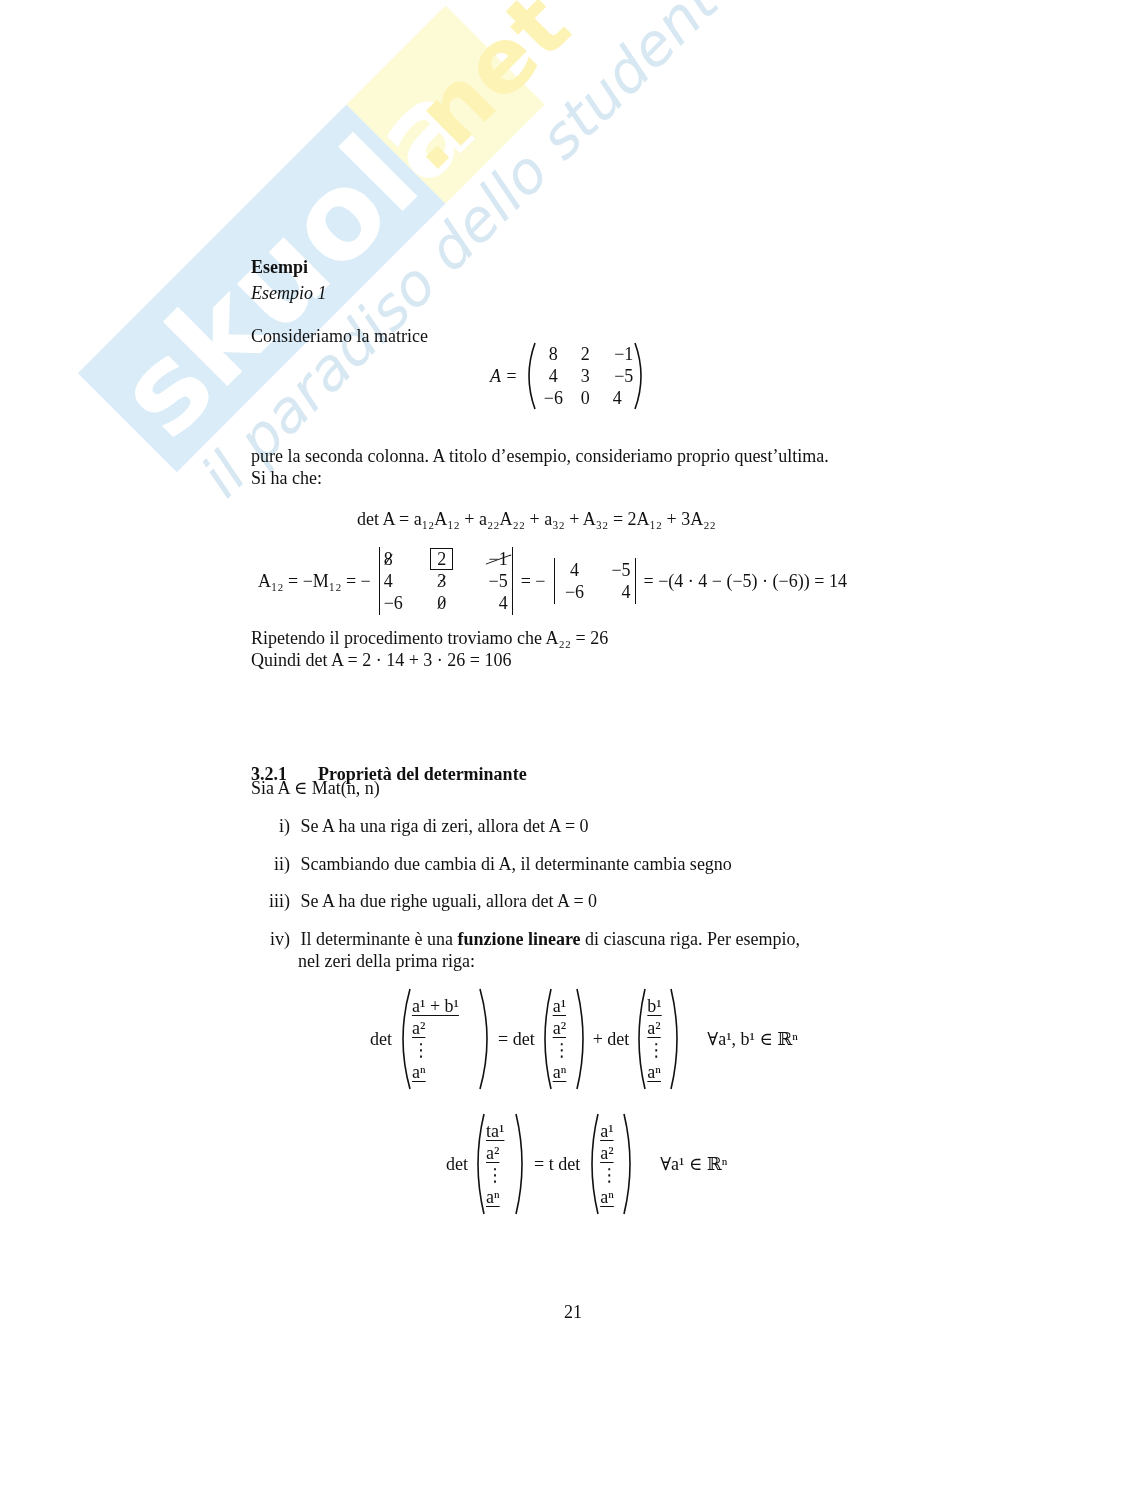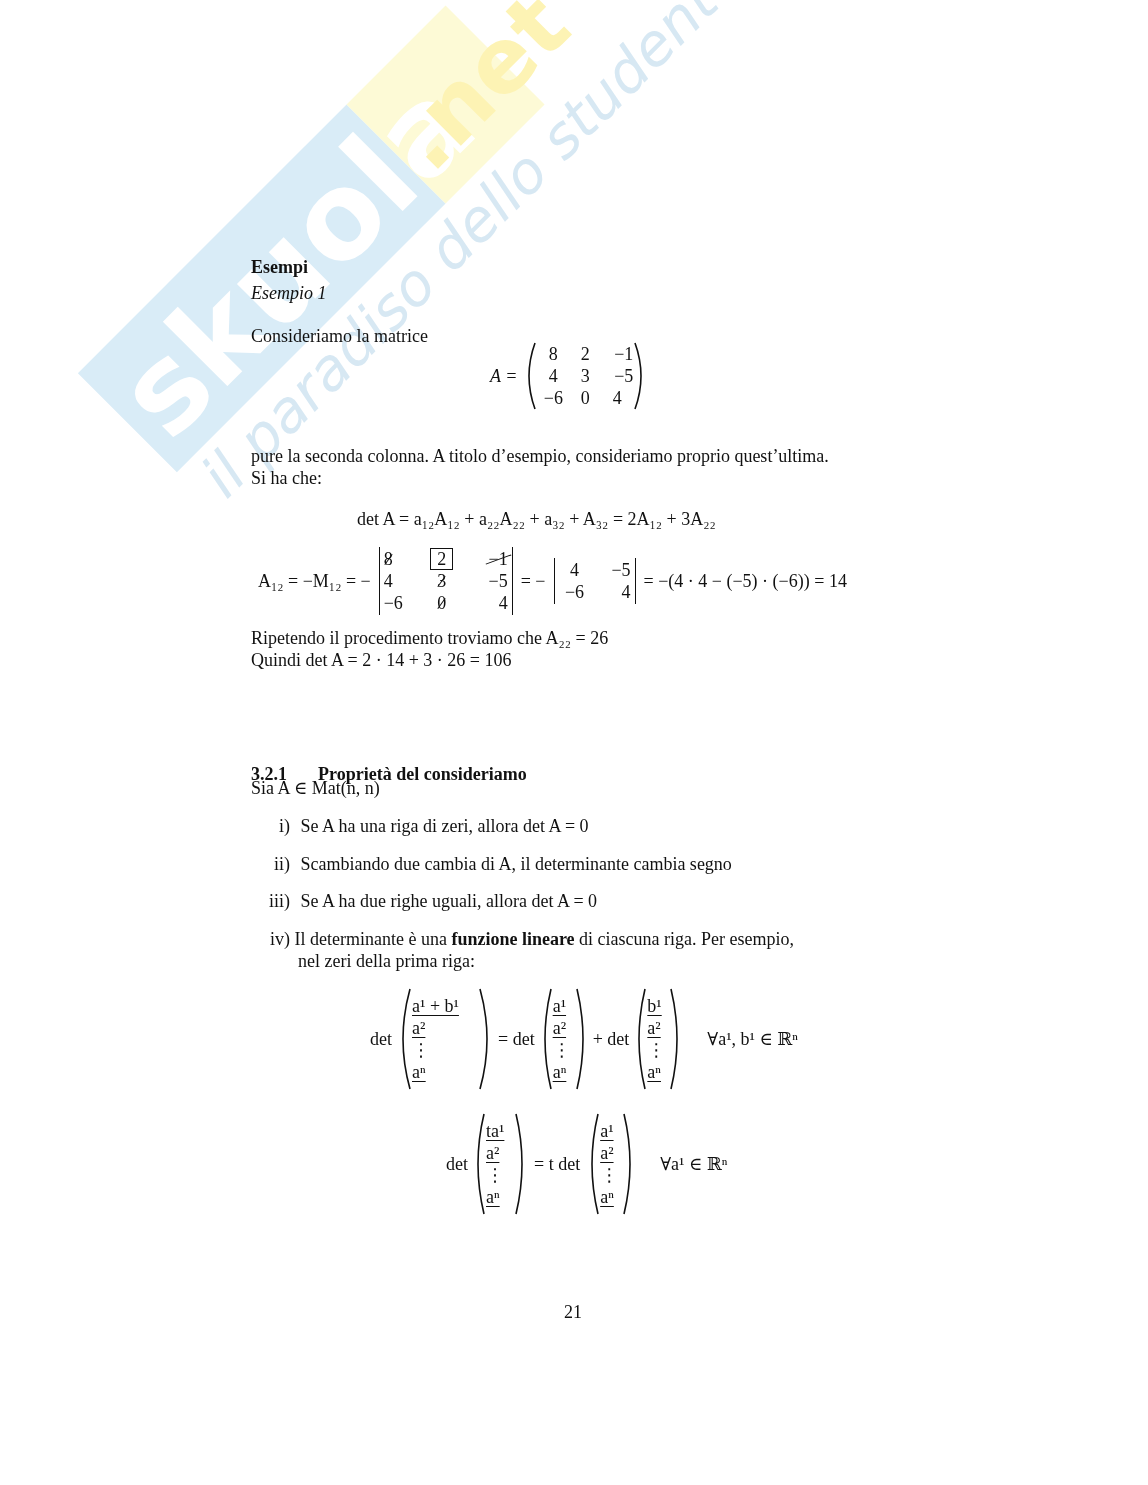--- a/index.html
+++ b/index.html
@@ -104,39 +104,39 @@
       <span class="bar" style="height:46px;"></span>
       <span style="margin-left:8px;">= −(4 · 4 − (−5) · (−6)) = 14</span>
     </div>
 
     <div class="abs" style="left:251px; top:627px;">Ripetendo il procedimento troviamo che A₂₂ = 26</div>
     <div class="abs" style="left:251px; top:649px;">Quindi det A = 2 · 14 + 3 · 26 = 106</div>
 
     <div class="abs bold" style="left:251px; top:743px;">
       <span>3.2.1</span>
       <span style="display:inline-block; width:22px;"></span>
-      <span>Proprietà del consideriamo</span>
+      <span>Proprietà del determinante</span>
     </div>
     <div class="abs" style="left:251px; top:777px;">Sia A ∈ Mat(n, n)</div>
 
     <div class="abs" style="left:250px; top:815px;">
       <span class="listlabel">i)</span>
       <span style="margin-left:6px;">Se A ha una riga di zeri, allora det A = 0</span>
     </div>
     <div class="abs" style="left:250px; top:853px;">
       <span class="listlabel">ii)</span>
       <span style="margin-left:6px;">Scambiando due cambia di A, il determinante cambia segno</span>
     </div>
     <div class="abs" style="left:250px; top:890px;">
       <span class="listlabel">iii)</span>
       <span style="margin-left:6px;">Se A ha due righe uguali, allora det A = 0</span>
     </div>
     <div class="abs" style="left:250px; top:928px;">
       <span class="listlabel">iv)</span>
-      <span style="">Il determinante è una </span><span class="bold">funzione lineare</span><span> di ciascuna riga. Per esempio,</span>
+      <span style="margin-left:6px;">Il determinante è una </span><span class="bold">funzione lineare</span><span> di ciascuna riga. Per esempio,</span>
     </div>
     <div class="abs" style="left:298px; top:950px;">nel zeri della prima riga:</div>
 
     <div class="abs" style="left:370px; top:985px; height:108px; display:flex; align-items:center;">
       <span style="margin-right:6px;">det</span>
       <svg width="14" height="104">
           <path d="M12 2 Q-2 52 12 102" stroke="#111" stroke-width="1.6" fill="none"></path>
         </svg>
       <div class="vec" style="width:66px;">
         <span class="ul">a¹ + b¹</span>

